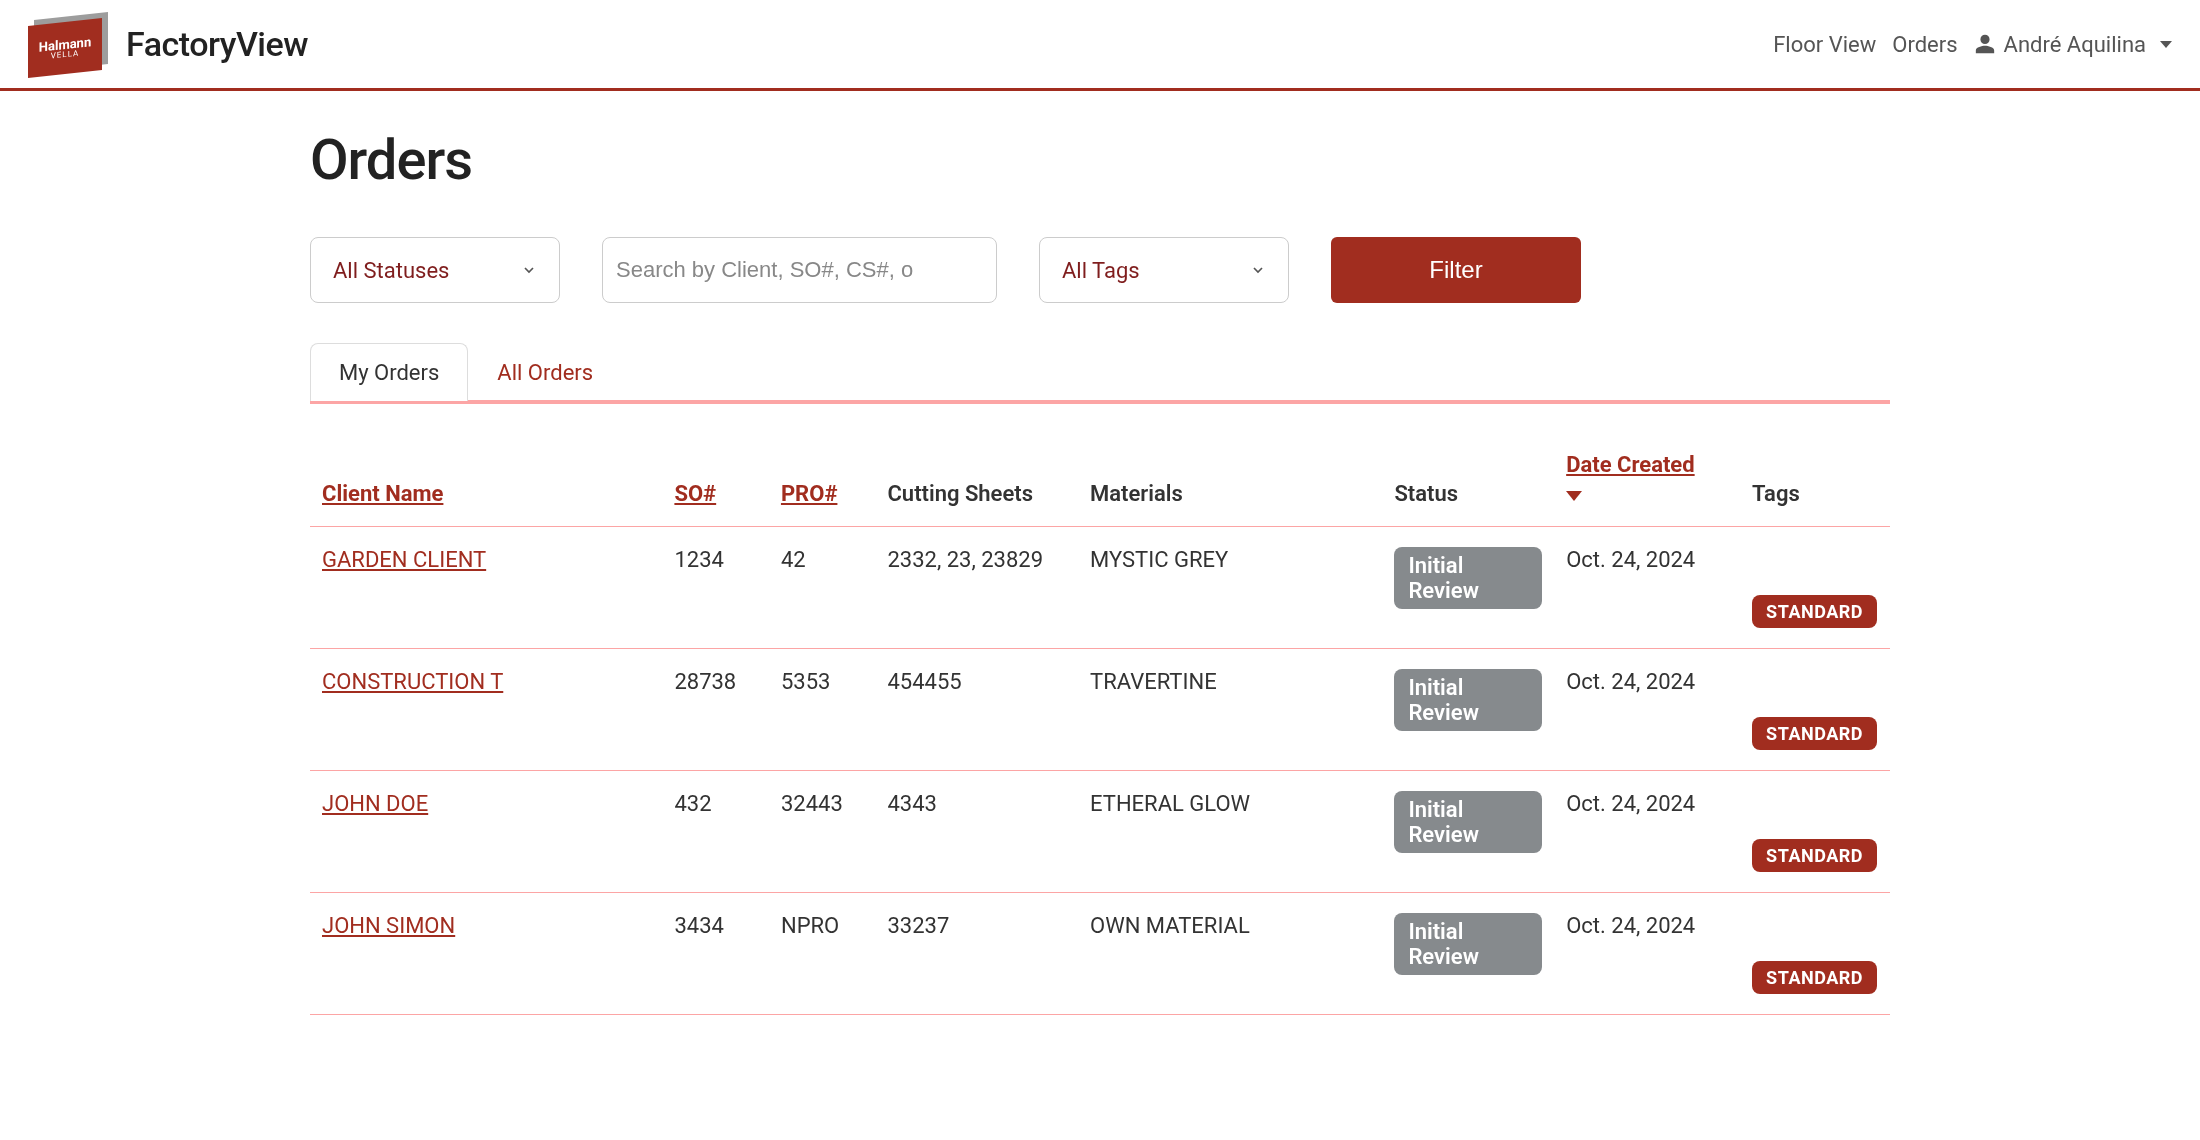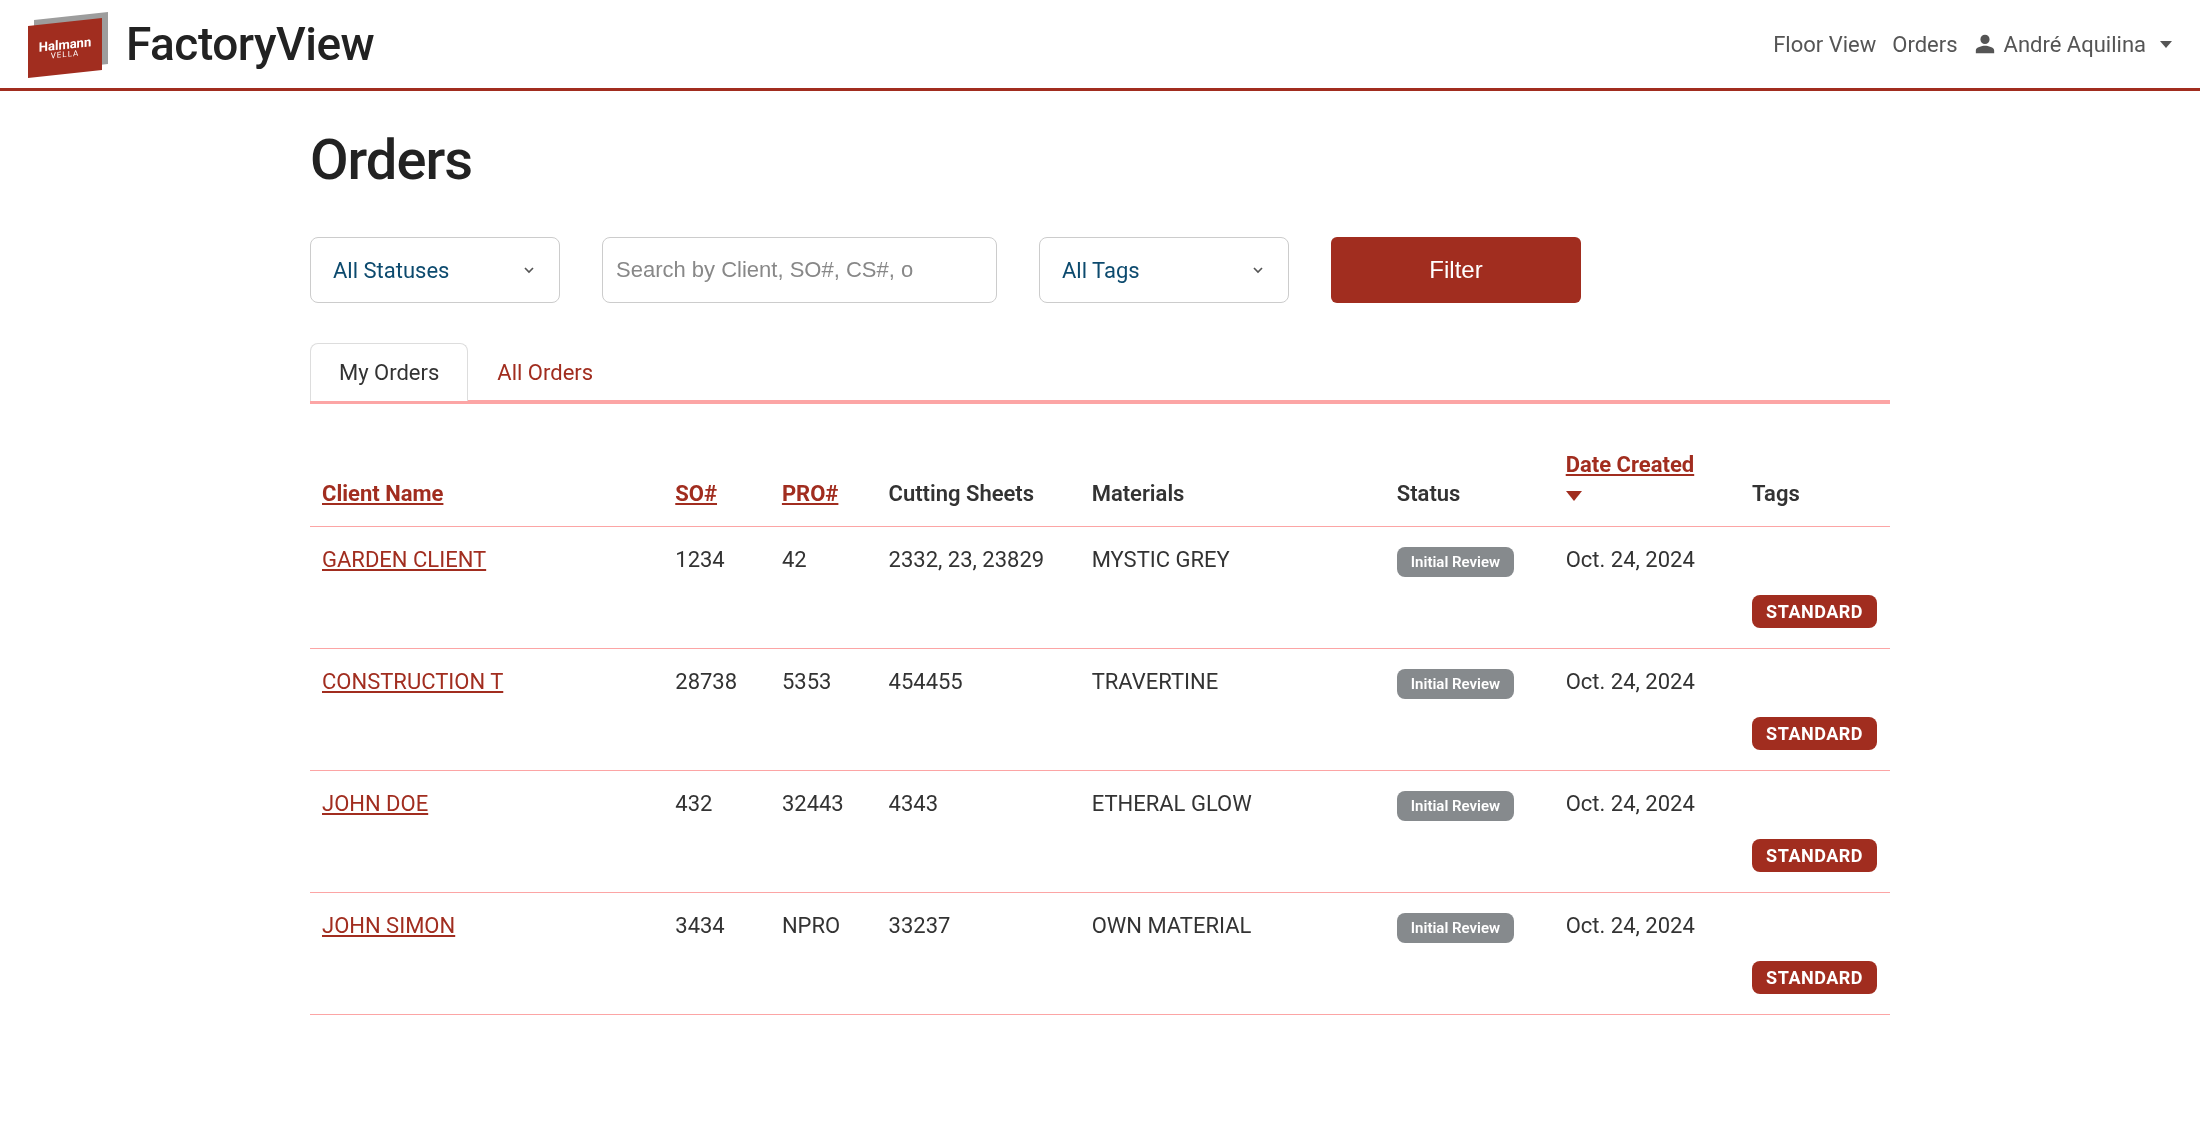--- a/index.html
+++ b/index.html
@@ -51,21 +51,21 @@
       flex-direction: column;
       align-items: center;
       justify-content: center;
       color: #fff;
       font-size: 11px;
       line-height: 1;
     }
     .logo-front .logo-line1 { font-weight: 700; font-size: 13px; }
     .logo-front .logo-line2 { font-size: 8px; letter-spacing: 1px; }
     .brand {
-      font-size: 46px;
+      font-size: 34px;
       font-weight: 500;
       color: #222;
       letter-spacing: -0.5px;
     }
     .navbar-right {
       display: flex;
       align-items: center;
       gap: 16px;
       font-size: 22px;
       color: #555;
@@ -115,21 +115,21 @@
     .select-box, .search-box {
       position: relative;
       border: 1px solid #ccc;
       border-radius: 8px;
       height: 66px;
       display: flex;
       align-items: center;
       padding: 0 22px;
       background: #fff;
       font-size: 22px;
-      color: #0c4a6e;
+      color: #7f1d1d;
       cursor: pointer;
     }
     .select-box {
       justify-content: space-between;
       gap: 28px;
     }
     .status-select { width: 250px; }
     .tag-select { width: 250px; }
     .search-box {
       width: 395px;
@@ -222,21 +222,21 @@
       color: #a12d1f;
       text-decoration: underline;
       cursor: pointer;
     }
     .status-badge {
       display: inline-block;
       background: #868a8d;
       color: #fff;
       padding: 6px 14px;
       border-radius: 8px;
-      font-size: 15px;
+      font-size: 22px;
       font-weight: 600;
     }
     .tag-badge {
       display: inline-block;
       background: #a12d1f;
       color: #fff;
       padding: 6px 14px;
       border-radius: 8px;
       font-size: 18px;
       font-weight: 700;

